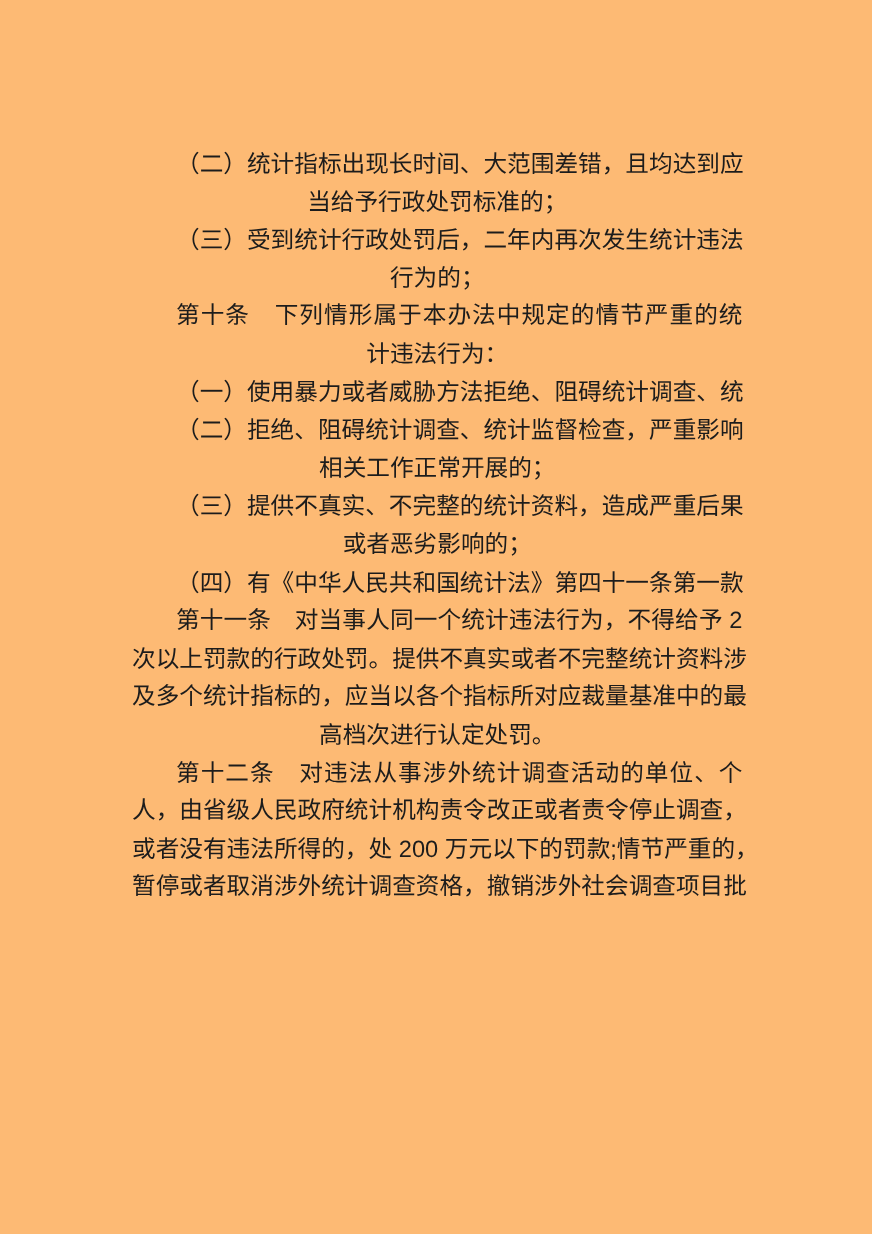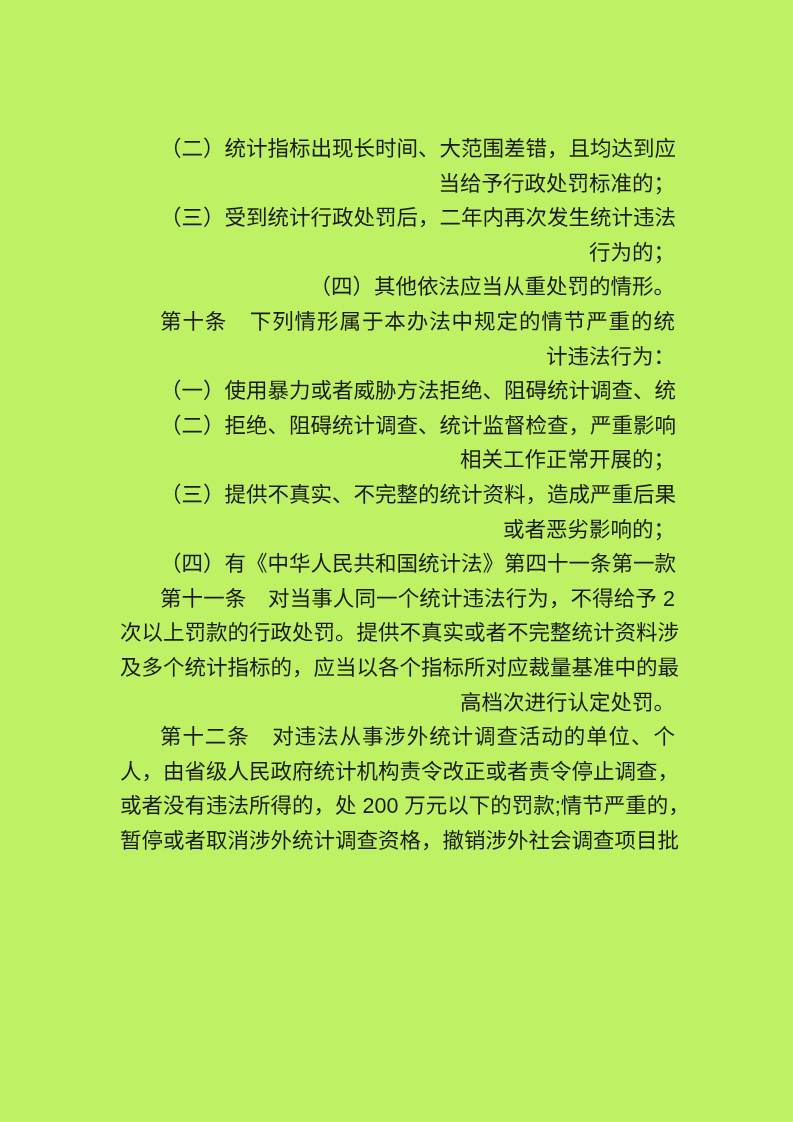--- a/index.html
+++ b/index.html
@@ -4,39 +4,39 @@
 <style>
   html, body {
     margin: 0;
     padding: 0;
     background: #ffffff;
   }
   .page {
     position: relative;
     width: 793px;
     height: 1122px;
-    background: #bef264;
+    background: #fdba74;
     overflow: hidden;
   }
   .content {
     position: absolute;
     left: 120px;
     top: 132px;
     width: 555px;
     font-family: "Liberation Sans", "DejaVu Sans", sans-serif;
     font-size: 21.5px;
     line-height: 34.6px;
     font-weight: 400;
     color: #1c1c1c;
     letter-spacing: 0;
   }
   .paragraph { margin: 0; padding: 0; }
   .line {
     white-space: nowrap;
-    text-align: right;
+    text-align: center;
   }
   .line.first {
     text-indent: 40px;
   }
   .line.fill {
     text-align: justify;
     text-align-last: justify;
   }
 </style>
 </head>
@@ -48,23 +48,20 @@
     <div class="paragraph">
       <div class="line first fill">（二）统计指标出现长时间、大范围差错，且均达到应</div>
       <div class="line">当给予行政处罚标准的；</div>
     </div>
 
     <div class="paragraph">
       <div class="line first fill">（三）受到统计行政处罚后，二年内再次发生统计违法</div>
       <div class="line">行为的；</div>
     </div>
 
-    <div class="paragraph">
-      <div class="line first">（四）其他依法应当从重处罚的情形。</div>
-    </div>
 
     <div class="paragraph">
       <div class="line first fill">第十条　下列情形属于本办法中规定的情节严重的统</div>
       <div class="line">计违法行为：</div>
     </div>
 
     <div class="paragraph">
       <div class="line first fill">（一）使用暴力或者威胁方法拒绝、阻碍统计调查、统</div>
     </div>
 

